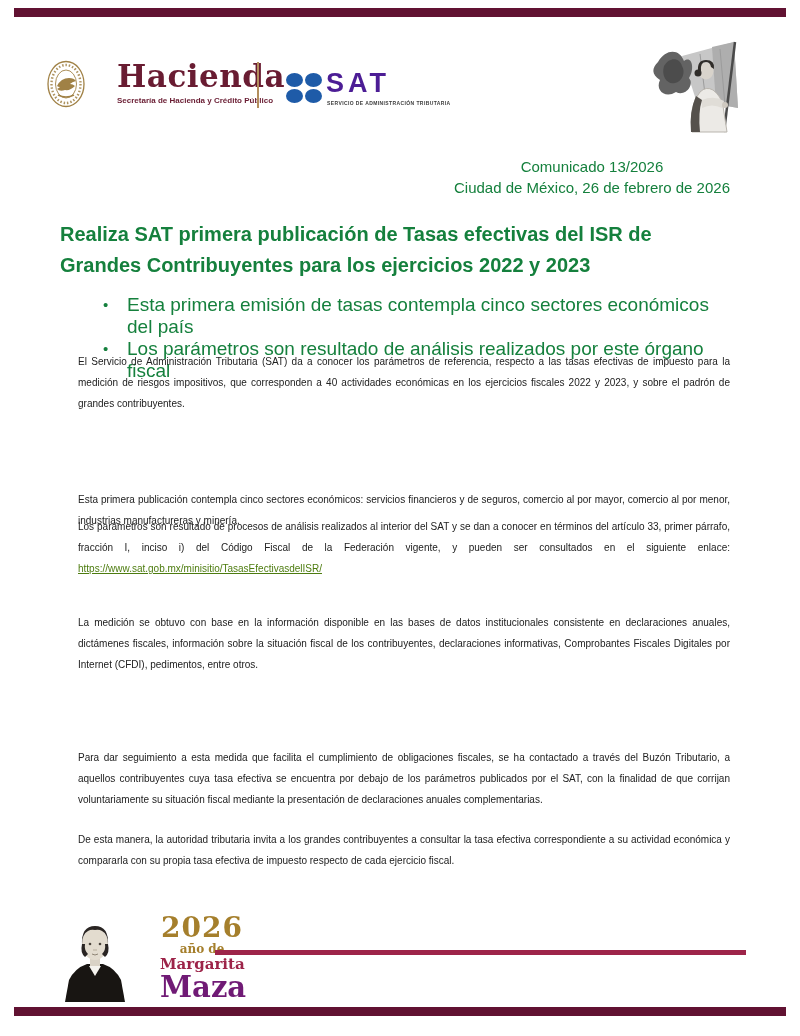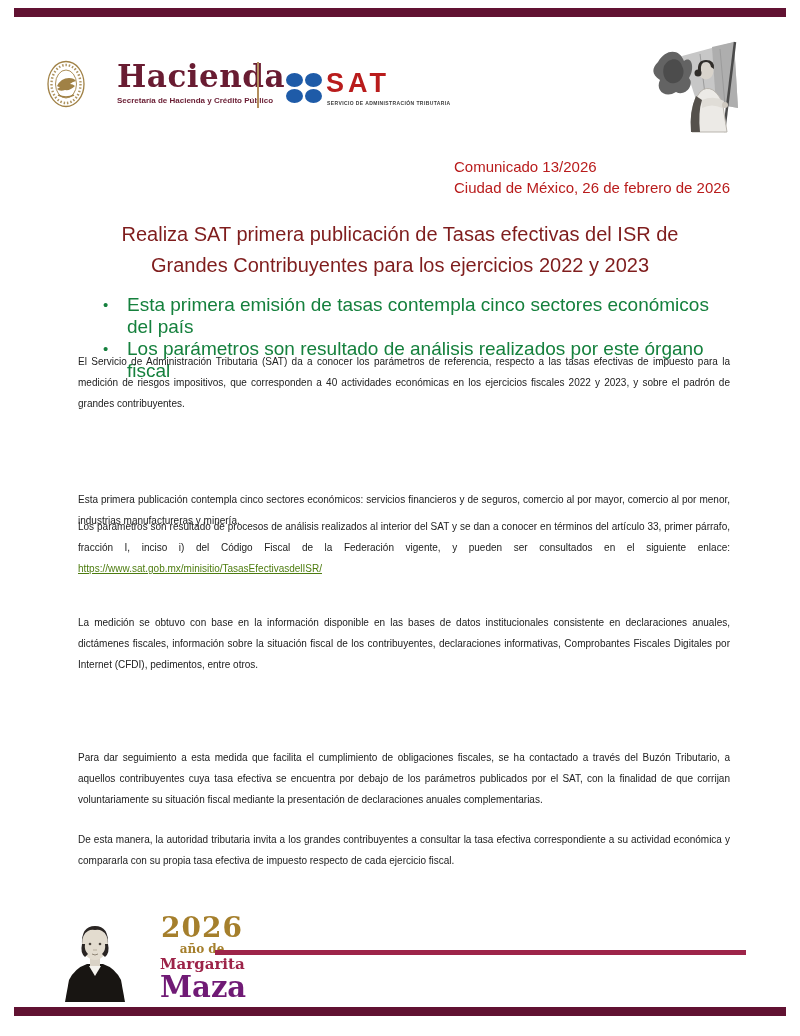--- a/index.html
+++ b/index.html
@@ -19,30 +19,30 @@
   .hacienda-name{
     font-family:"DejaVu Serif", serif;font-weight:bold;font-size:31px;
     line-height:36px;color:#691C32;letter-spacing:.5px;
   }
   .hacienda-sub{font-size:8px;font-weight:bold;color:#691C32;margin-top:2px;white-space:nowrap;}
   .logo-divider{position:absolute;left:257px;top:62px;width:2px;height:46px;background:#B38E5D;}
   .sat-circles{position:absolute;left:286px;top:73px;width:37px;height:30px;
     display:grid;grid-template-columns:17px 17px;grid-template-rows:14px 14px;gap:2px;}
   .sat-circles span{display:block;width:17px;height:14px;border-radius:50%;background:#1E5BA8;}
   .sat-name{position:absolute;left:326px;top:70px;font-size:27px;font-weight:800;
-    color:#b91c1c;letter-spacing:4px;line-height:27px;}
+    color:#4c1d95;letter-spacing:4px;line-height:27px;}
   .sat-sub{position:absolute;left:327px;top:100px;font-size:5px;font-weight:bold;
     letter-spacing:.4px;color:#3c3c3c;white-space:nowrap;}
   .hero{position:absolute;left:648px;top:36px;width:104px;height:98px;}
 
   
-  .meta{position:absolute;right:70px;top:156px;text-align:left;font-size:15px;
-    line-height:21px;color:#b91c1c;}
-  .doc-title{position:absolute;left:60px;width:680px;top:219px;text-align:center;
-    font-size:20px;font-weight:400;line-height:31px;color:#7f1d1d;}
+  .meta{position:absolute;right:70px;top:156px;text-align:center;font-size:15px;
+    line-height:21px;color:#15803d;}
+  .doc-title{position:absolute;left:60px;width:680px;top:219px;text-align:left;
+    font-size:20px;font-weight:700;line-height:31px;color:#15803d;}
 
   
   .bullets{position:absolute;left:100px;top:294px;width:615px;margin:0;padding:0;list-style:none;}
   .bullets li{position:relative;padding-left:27px;font-size:19px;line-height:22px;color:#15803d;}
   .bullets li::before{content:"•";position:absolute;left:3px;top:0;font-size:15px;}
 
   
   .para{position:absolute;left:78px;width:652px;font-size:10px;line-height:21px;
     color:#212121;text-align:justify;}
   #p1{top:351px;} #p2{top:456px;margin-top:33px;} #p3{top:516px;} #p4{top:612px;} #p5{top:747px;} #p6{top:829px;}

